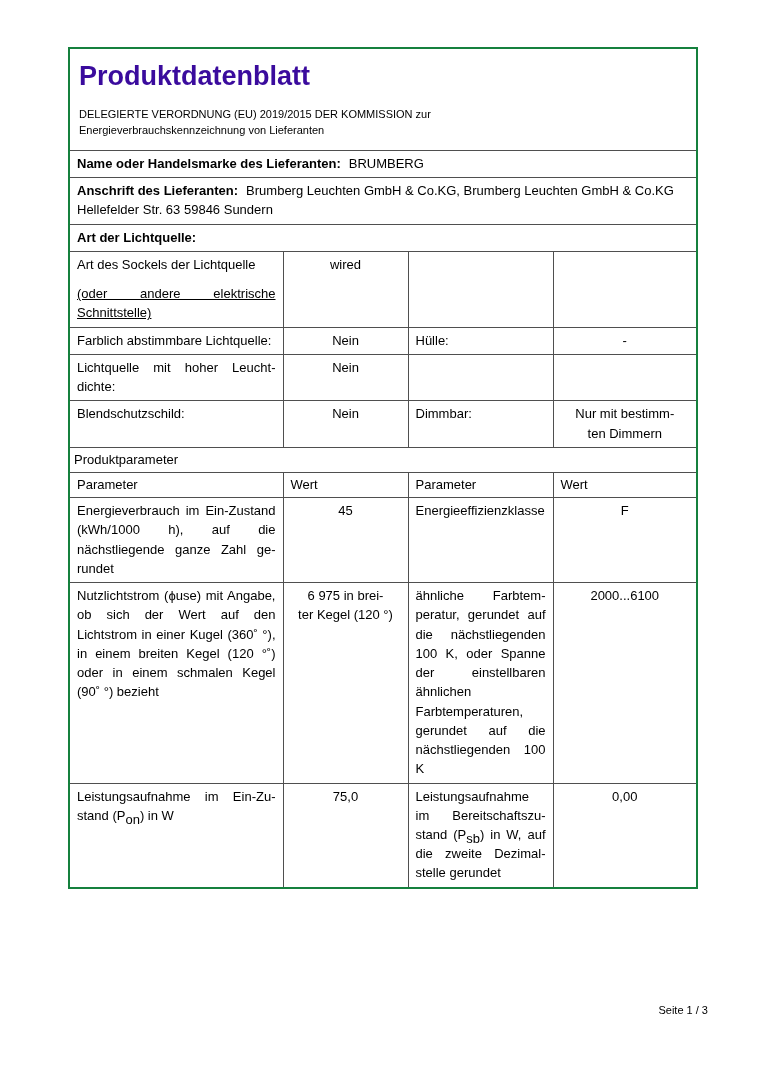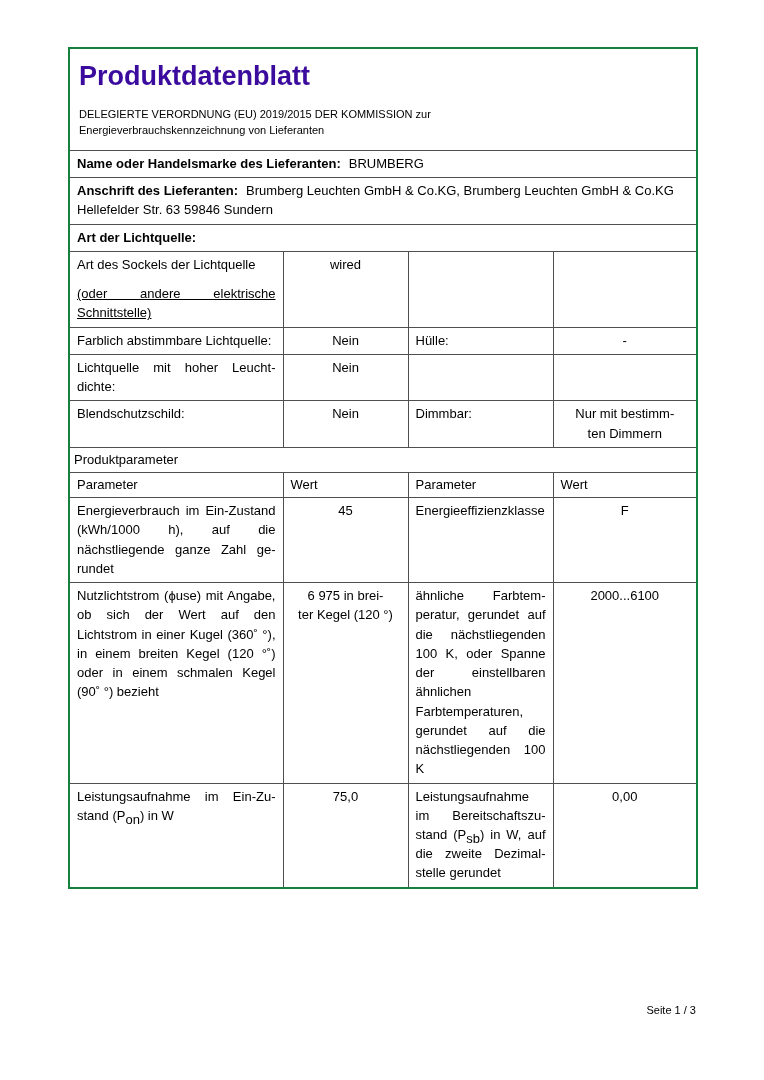--- a/index.html
+++ b/index.html
@@ -26,21 +26,21 @@
   .val { margin-left:8px; }
   .j { text-align:justify; hyphens:manual; }
   .c { text-align:center; }
   .pre { white-space:pre-line; }
   td.sec { font-weight:normal; padding:2px 4px 3px; }
   td.colhead { font-weight:normal; padding:2px 7px 3px; }
   p.cellp { margin:0; }
   p.cellp + p.cellp { margin-top:10px;text-decoration:underline; }
   sub.sm { font-size:13px; line-height:0; }
   .footer {
-    position:absolute; top:1004px; right:68px;
+    position:absolute; top:1004px; right:56px;
     font-size:11px; color:#000;
   }
 </style>
 </head>
 <body>
 
 <div class="doc-wrap">
   <table class="doc">
     <colgroup>
       <col style="width:214px">

